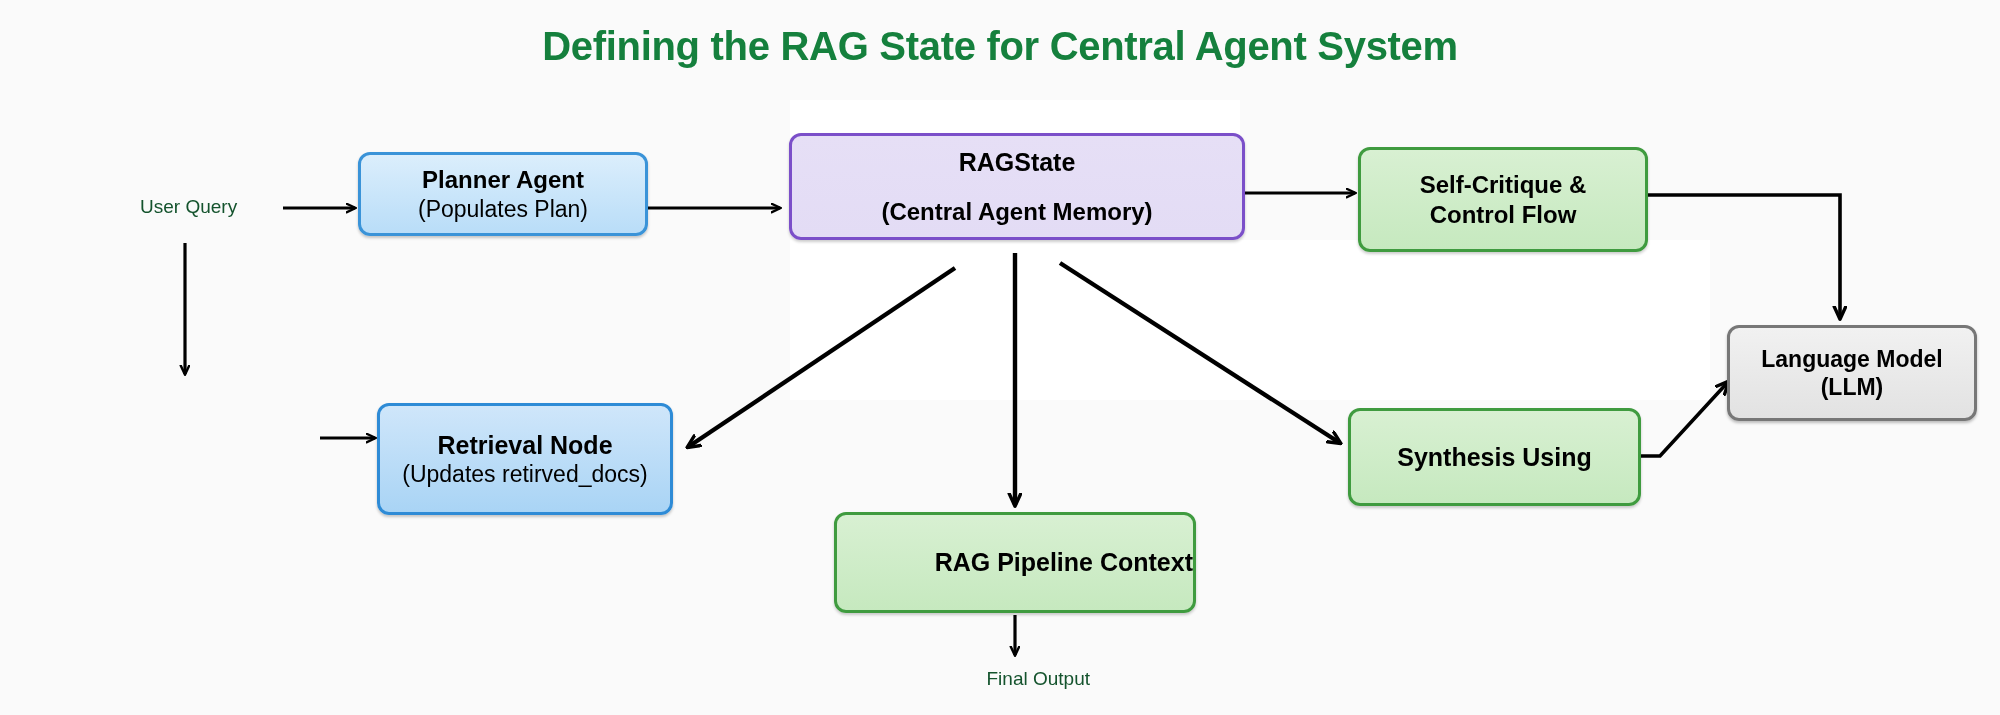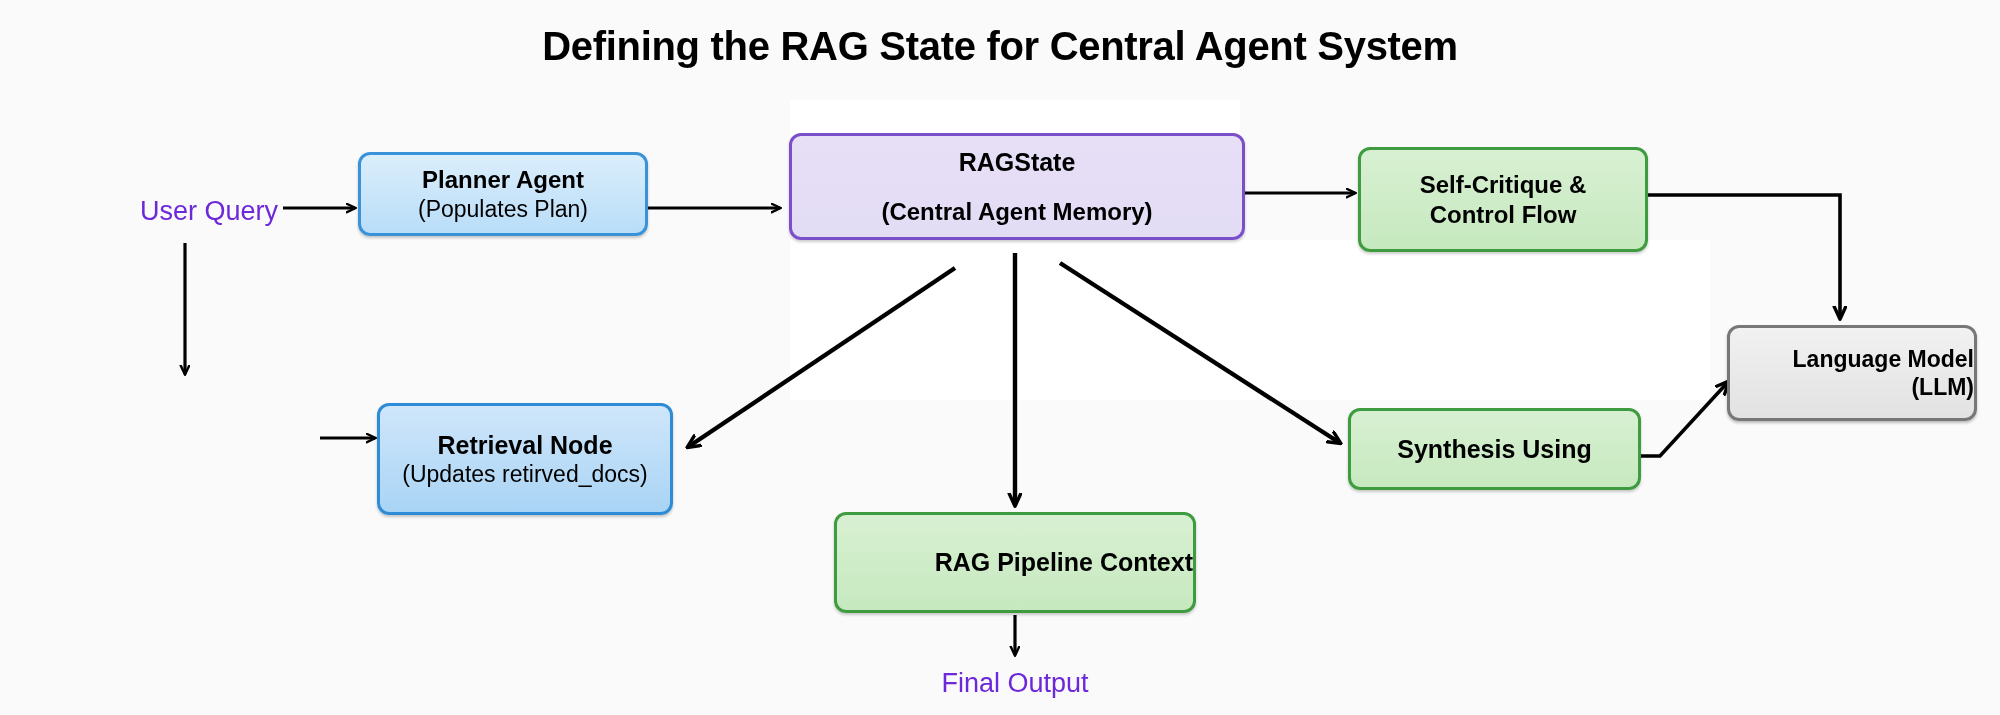--- a/index.html
+++ b/index.html
@@ -78,30 +78,30 @@
   }
 
   .title {
     position: absolute;
     left: 0;
     top: 24px;
     width: 2000px;
     text-align: center;
     font-size: 40px;
     font-weight: bold;
-    color: #000000;
+    color: #15803d;
     letter-spacing: -0.3px;
   }
 
   .plain-label {
     position: absolute;
-    font-size: 27px;
-    color: #6d28d9;
+    font-size: 19px;
+    color: #14532d;
     white-space: nowrap;
-    text-align: center;
+    text-align: right;
   }
 
   .bold { font-weight: bold; }
   .reg  { font-weight: normal; }
   .fs23 { font-size: 23px; }
   .fs24 { font-size: 24px; }
   .fs25 { font-size: 25px; }
 </style>
 </head>
 <body>
@@ -158,32 +158,32 @@
   <div class="node n-purple" style="left:789px; top:133px; width:456px; height:107px;">
     <span class="l1 bold fs25">RAGState</span>
     <span class="l2 bold fs24">(Central Agent Memory)</span>
   </div>
 
   <div class="node n-green" style="left:1358px; top:147px; width:290px; height:105px;">
     <span class="l1 bold fs24">Self-Critique &amp;</span>
     <span class="l2 bold fs24">Control Flow</span>
   </div>
 
-  <div class="node n-grey" style="left:1727px; top:325px; width:250px; height:96px;align-items:flex-end;">
+  <div class="node n-grey" style="left:1727px; top:325px; width:250px; height:96px;">
     <span class="l1 bold fs23">Language Model</span>
     <span class="l2 bold fs23">(LLM)</span>
   </div>
 
 
   <div class="node n-blue" style="left:377px; top:403px; width:296px; height:112px;">
     <span class="l1 bold fs25">Retrieval Node</span>
     <span class="l2 reg fs23">(Updates retirved_docs)</span>
   </div>
 
-  <div class="node n-green" style="left:1348px; top:408px; width:293px; height:82px;">
+  <div class="node n-green" style="left:1348px; top:408px; width:293px; height:98px;">
     <span class="l1 bold fs25">Synthesis Using</span>
   </div>
 
   <div class="node n-green" style="left:834px; top:512px; width:362px; height:101px;align-items:flex-end;">
     <span class="l1 bold fs25">RAG Pipeline Context</span>
   </div>
 
 </div>
 
 </body></html>

